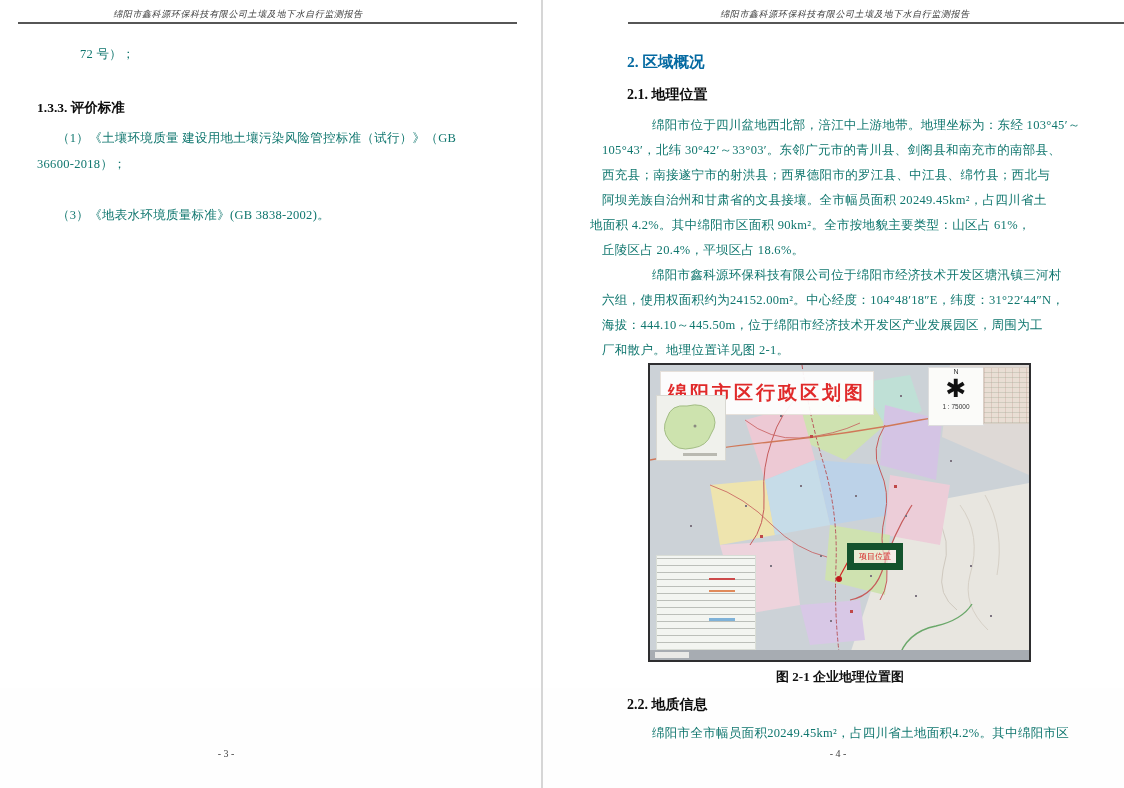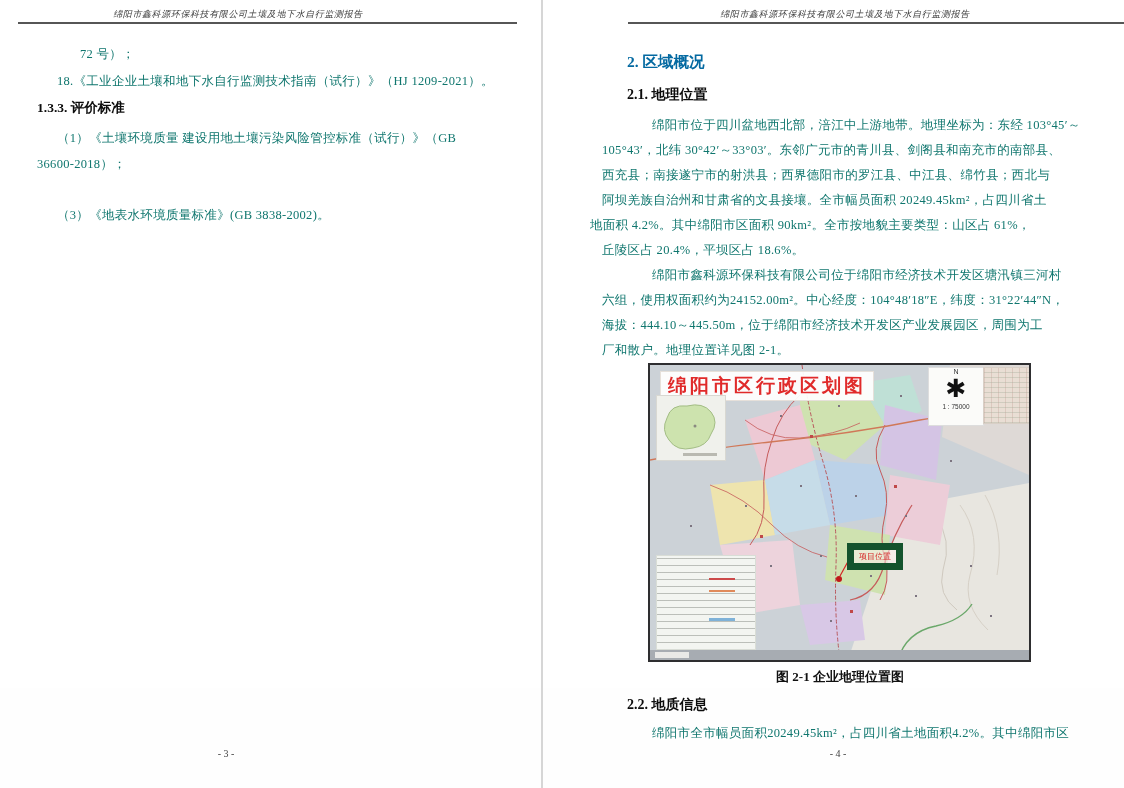--- a/index.html
+++ b/index.html
@@ -16,21 +16,21 @@
   .body-line{position:absolute;font-size:12.5px;letter-spacing:.3px;white-space:nowrap;color:#0f766e;}
   .h-level1{position:absolute;font-size:15.5px;font-weight:bold;white-space:nowrap;color:#0369a1;}
   .h-level2{position:absolute;font-size:14px;font-weight:bold;white-space:nowrap;color:#0d0d0d;}
   .page-number{position:absolute;font-size:10px;color:#3f3f3f;transform:translateX(-50%);white-space:nowrap;}
   .fig-caption{position:absolute;font-size:13px;font-weight:bold;transform:translateX(-50%);white-space:nowrap;color:#111;}
 
   
   .map-frame{position:absolute;left:648px;top:363px;width:383px;height:299px;
              border:2px solid #2e2e30;box-sizing:border-box;background:#ccd2d7;overflow:hidden;}
   .map-frame svg{position:absolute;left:0;top:0;}
-  .map-title{position:absolute;left:10px;top:6px;padding:1px 7px;background:rgba(255,255,255,.93);
+  .map-title{position:absolute;left:10px;top:6px;padding:8px 7px;background:rgba(255,255,255,.93);
              border:1px solid #e6e0da;color:#e02a2a;font-weight:bold;font-size:19px;letter-spacing:3px;
              font-family:"Liberation Sans","DejaVu Sans",sans-serif;white-space:nowrap;}
   .inset-left{position:absolute;left:6px;top:30px;width:68px;height:64px;background:#f0f1ec;
               border:1px solid #d8d8d2;}
   .inset-left .cap{position:absolute;left:26px;bottom:4px;width:34px;height:3px;background:#b9b9b1;}
   .compass-box{position:absolute;left:278px;top:2px;width:54px;height:57px;background:#fbfbf9;
                border:1px solid #ddd;text-align:center;
                font-family:"Liberation Sans","DejaVu Sans",sans-serif;}
   .compass-n{font-size:7px;color:#333;line-height:8px;display:block;}
   .compass-star{font-size:25px;line-height:24px;color:#111;display:block;}
@@ -54,21 +54,20 @@
 </head>
 <body>
 
 <div class="viewport">
 
   <div class="page left">
     <div class="running-header" style="left:238px;top:8px;">绵阳市鑫科源环保科技有限公司土壤及地下水自行监测报告</div>
     <div class="header-rule" style="left:18px;top:22px;width:499px;"></div>
 
     <div class="body-line" style="left:80px;top:46px;">72 号）；</div>
-    <div class="body-line" style="left:57px;top:73px;">18.《工业企业土壤和地下水自行监测技术指南（试行）》（HJ 1209-2021）。</div>
 
     <div class="h-level2" style="left:37px;top:99px;font-size:13.5px;">1.3.3. 评价标准</div>
 
     <div class="body-line" style="left:57px;top:130px;">（1）《土壤环境质量 建设用地土壤污染风险管控标准（试行）》（GB</div>
     <div class="body-line" style="left:37px;top:156px;">36600-2018）；</div>
     <div class="body-line" style="left:57px;top:207px;">（3）《地表水环境质量标准》(GB 3838-2002)。</div>
 
     <div class="page-number" style="left:226px;top:748px;">- 3 -</div>
   </div>
 

